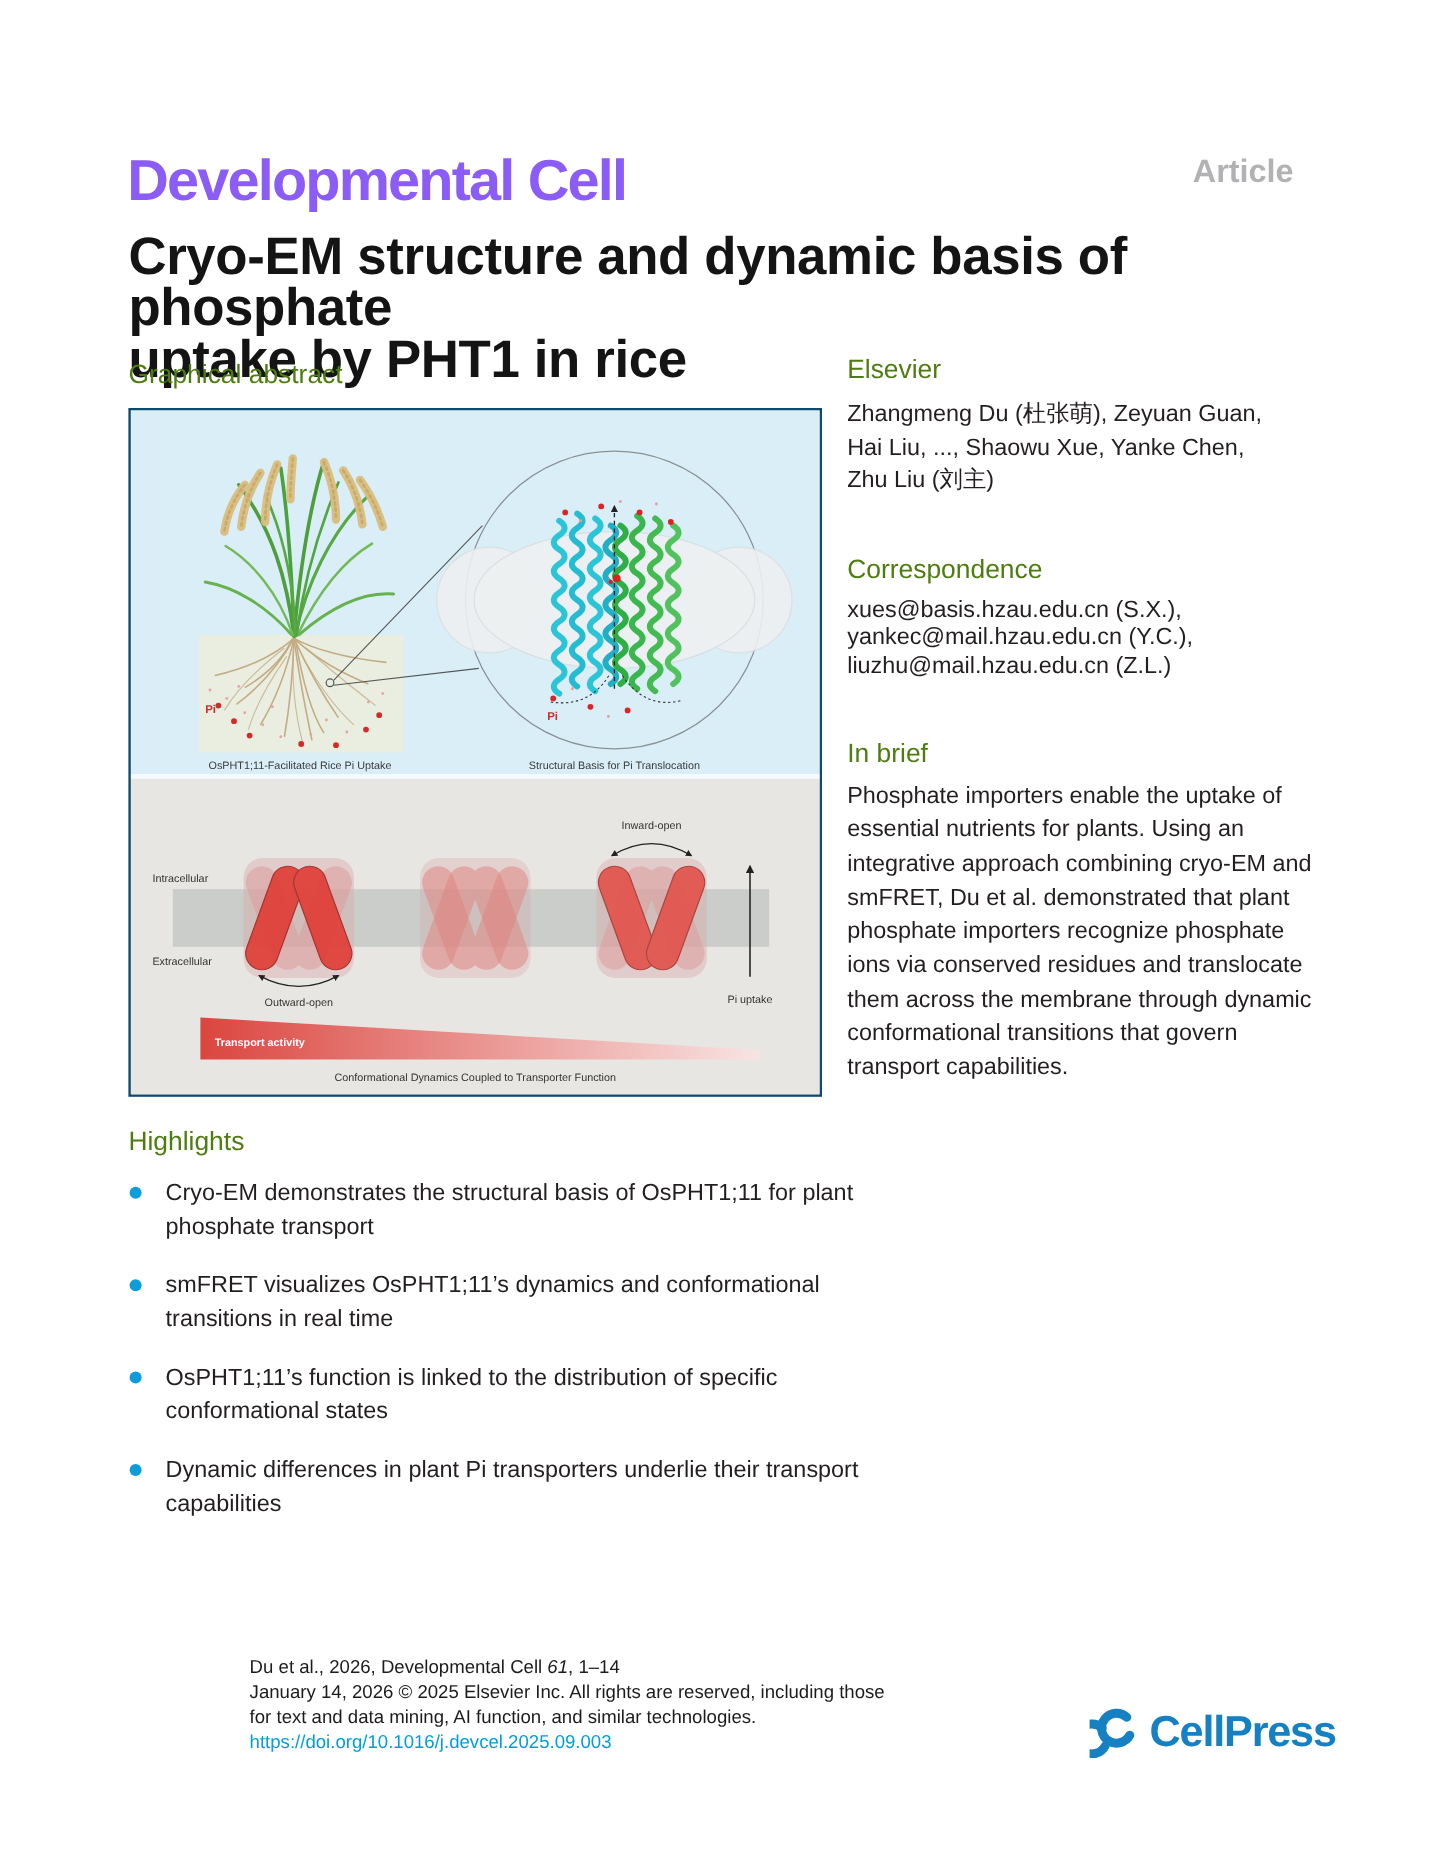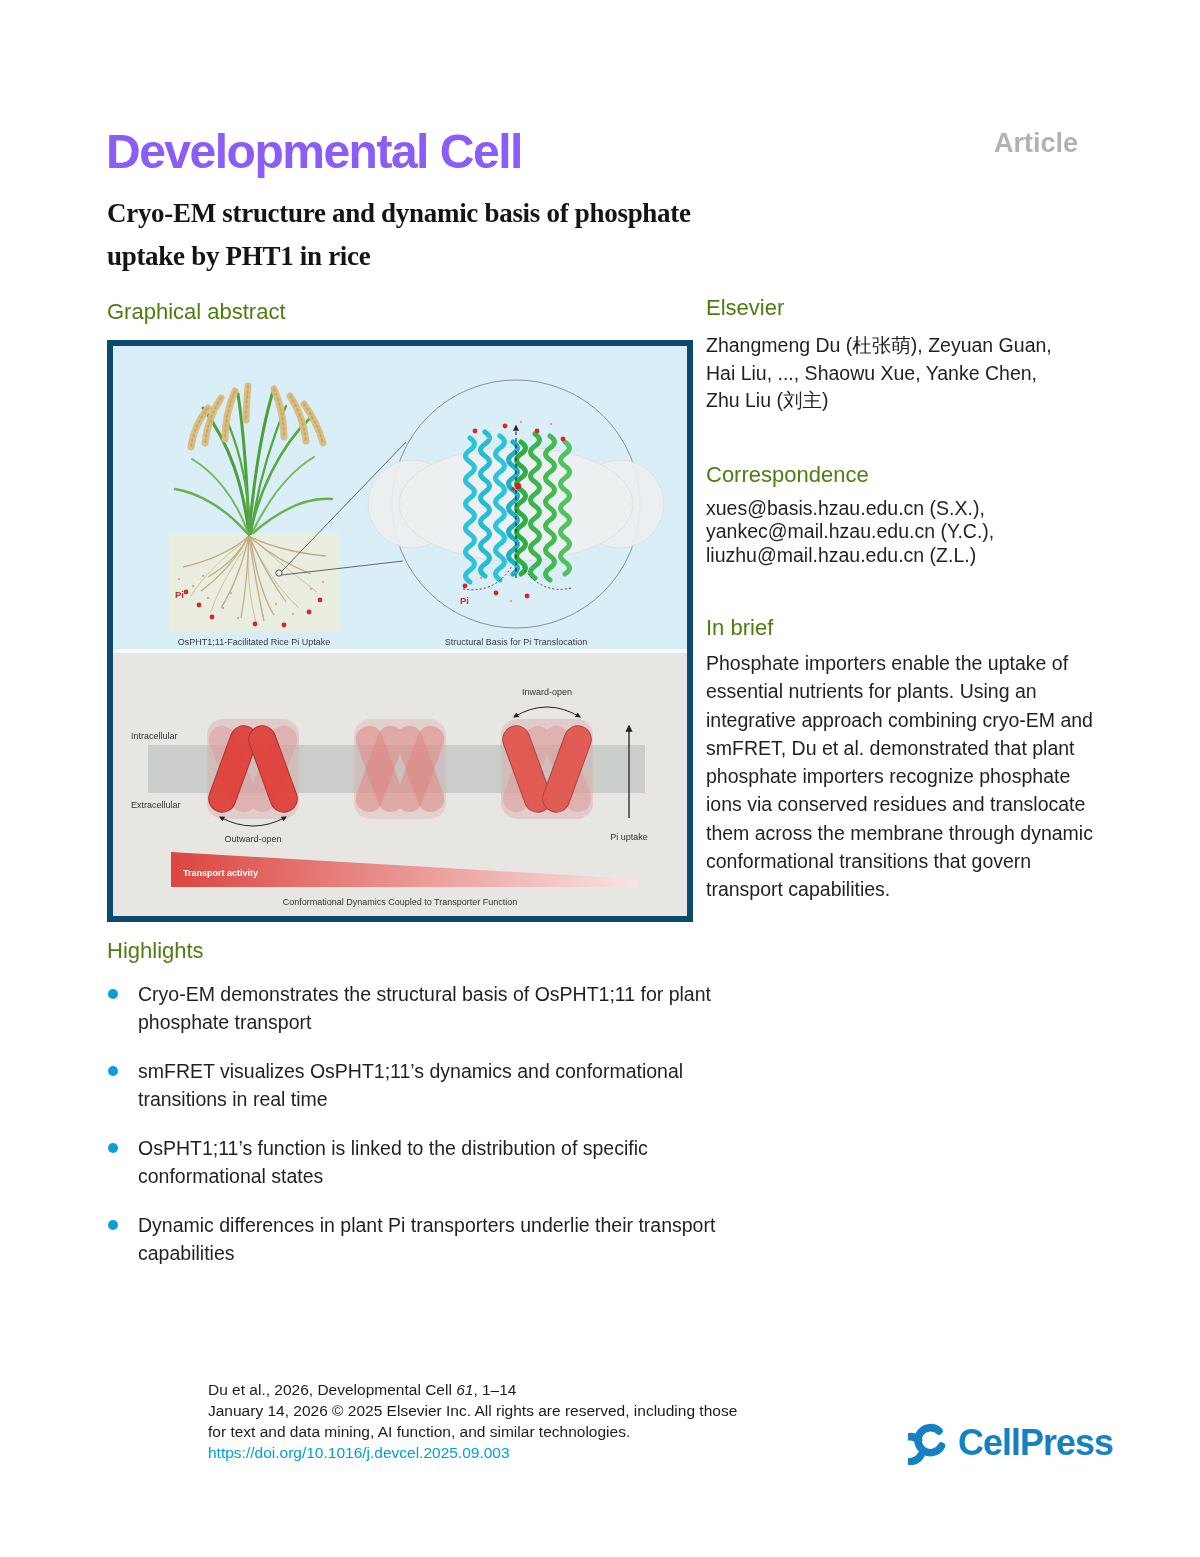--- a/index.html
+++ b/index.html
@@ -2,24 +2,24 @@
 <html><head>
 <meta charset="utf-8">
 <style>
   html,body{margin:0;padding:0;background:#ffffff;}
   .page{position:relative;width:1200px;height:1557px;background:#fff;overflow:hidden;
         font-family:"Liberation Sans", sans-serif;color:#231f20;}
   .article-tag{position:absolute;top:96px;right:122px;font-size:27px;font-weight:bold;color:#b2b2b4;margin-top:32px;}
   .journal-logo{position:absolute;top:124px;left:106px;font-size:48px;font-weight:bold;
         letter-spacing:-1.5px;color:#8b5cf6;}
   .paper-title{position:absolute;top:192px;left:107px;width:1000px;margin:0;
-        font-size:27px;font-weight:bold;color:#141414;line-height:43px;letter-spacing:-0.3px;font-family:Liberation Serif, serif;}
+        font-size:44px;font-weight:bold;color:#141414;line-height:43px;letter-spacing:-0.3px;}
   .blue-heading{font-size:22px;color:#4d7c0f;font-weight:400;}
   .ga-heading{position:absolute;top:299px;left:107px;}
-  .ga-box{position:absolute;top:340px;left:107px;width:574px;height:570px;border:6px solid #0c4a6e;}
+  .ga-box{position:absolute;top:340px;left:107px;width:574px;height:570px;border:2px solid #0c4a6e;}
   .ga-box svg{display:block;}
   .right-col{position:absolute;left:706px;top:295px;width:392px;}
   .rc-heading{margin:0;}
   .authors-lines{margin-top:11px;font-size:19.5px;line-height:27.5px;}
   .corr-heading{margin-top:47px;}
   .corr-lines{margin-top:9px;font-size:19.5px;line-height:23.5px;}
   .inbrief-heading{margin-top:48px;}
   .inbrief-text{margin-top:8px;font-size:19.5px;line-height:28.3px;width:392px;}
   .highlights{position:absolute;left:107px;top:938px;width:600px;}
   .hl-items{margin-top:16px;}

